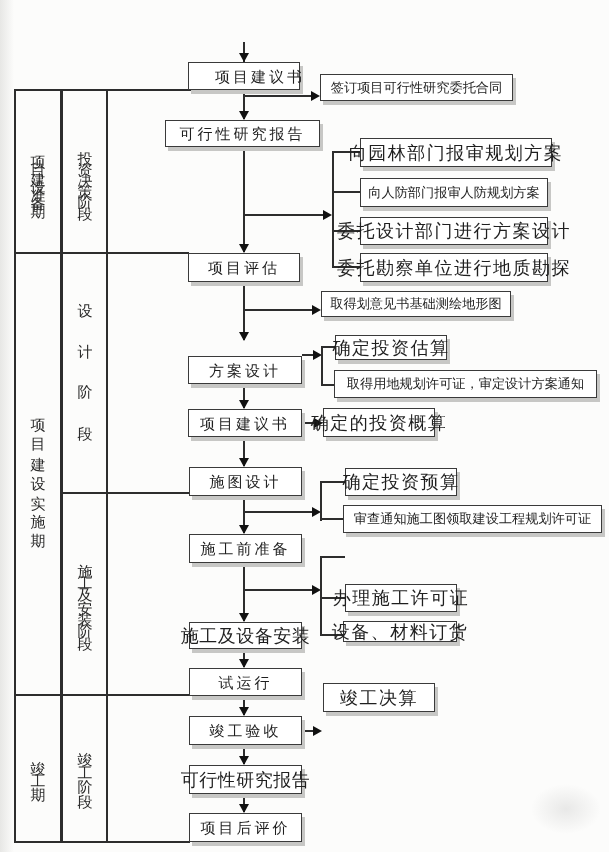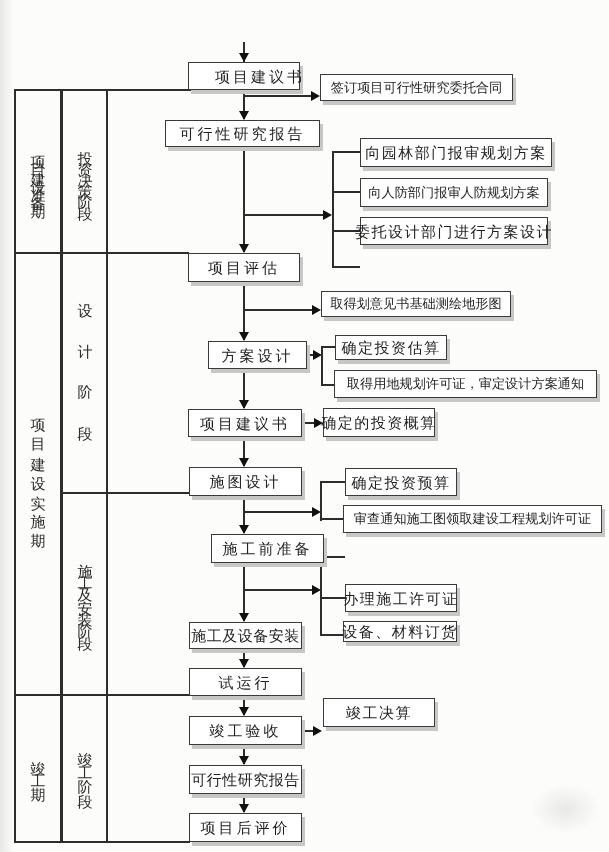--- a/index.html
+++ b/index.html
@@ -15,22 +15,22 @@
   #stage::after{
     content:"";position:absolute;right:8px;bottom:18px;width:70px;height:50px;
     background:radial-gradient(closest-side,rgba(90,90,90,.12),rgba(0,0,0,0));pointer-events:none;
   }
   .box{
     position:absolute;box-sizing:border-box;background:#fff;
     border:1.5px solid #3a3a3a;box-shadow:3px 4px 0 #c7c7c5;
     display:flex;align-items:center;justify-content:center;
     font-size:15px;letter-spacing:3px;white-space:nowrap;line-height:1;
   }
-  .box.tight{letter-spacing:0.5px;font-size:15px;}
-  .sbox{font-size:15px;letter-spacing:1.5px;}
+  .box.tight{letter-spacing:0.5px;font-size:18px;}
+  .sbox{font-size:18px;letter-spacing:1.5px;}
   .sbox.long{font-size:13.2px;letter-spacing:0;}
   .hline,.vline{position:absolute;background:#2d2d2d;}
   .ad{ 
     position:absolute;width:0;height:0;
     border-left:5px solid transparent;border-right:5px solid transparent;
     border-top:9px solid #111;
   }
   .ar{ 
     position:absolute;width:0;height:0;
     border-top:5px solid transparent;border-bottom:5px solid transparent;
@@ -124,37 +124,38 @@
   <div class="hline" style="left:320px;top:556px;width:25px;height:2px;"></div>
   <div class="hline" style="left:320px;top:597px;width:25px;height:2px;"></div>
   <div class="hline" style="left:320px;top:634px;width:23px;height:2px;"></div>
 
   <div class="hline" style="left:302px;top:730px;width:11px;height:2px;"></div>
   <div class="ar" style="left:313px;top:726px;"></div>
 
   <div class="box" style="left:188px;top:62px;width:112px;height:28px;padding-left:32px;">项目建议书</div>
   <div class="box" style="left:165px;top:120px;width:155px;height:27px;">可行性研究报告</div>
   <div class="box" style="left:188px;top:253px;width:112px;height:29px;">项目评估</div>
-  <div class="box" style="left:188px;top:341px;width:99px;height:28px;margin-left:20px;">方案设计</div>
+  <div class="box" style="left:188px;top:356px;width:114px;height:28px;">方案设计</div>
   <div class="box" style="left:188px;top:409px;width:114px;height:28px;">项目建议书</div>
   <div class="box" style="left:189px;top:467px;width:113px;height:29px;">施图设计</div>
-  <div class="box" style="left:189px;top:534px;width:113px;height:29px;margin-left:22px;">施工前准备</div>
+  <div class="box" style="left:189px;top:534px;width:113px;height:29px;">施工前准备</div>
   <div class="box tight" style="left:189px;top:622px;width:113px;height:27px;">施工及设备安装</div>
   <div class="box" style="left:189px;top:668px;width:113px;height:28px;">试运行</div>
   <div class="box" style="left:189px;top:716px;width:113px;height:29px;">竣工验收</div>
   <div class="box tight" style="left:189px;top:765px;width:113px;height:29px;">可行性研究报告</div>
   <div class="box" style="left:189px;top:813px;width:113px;height:29px;">项目后评价</div>
 
   <div class="box sbox long" style="left:320px;top:74px;width:193px;height:27px;">签订项目可行性研究委托合同</div>
   <div class="box sbox" style="left:360px;top:138px;width:192px;height:29px;">向园林部门报审规划方案</div>
   <div class="box sbox" style="left:360px;top:217px;width:188px;height:28px;">委托设计部门进行方案设计</div>
   <div class="box sbox long" style="left:360px;top:178px;width:188px;height:29px;">向人防部门报审人防规划方案</div>
+  <div class="box sbox" style="left:360px;top:253px;width:188px;height:29px;">委托勘察单位进行地质勘探</div>
   <div class="box sbox long" style="left:321px;top:291px;width:190px;height:26px;">取得划意见书基础测绘地形图</div>
   <div class="box sbox" style="left:335px;top:335px;width:112px;height:25px;">确定投资估算</div>
   <div class="box sbox" style="left:323px;top:408px;width:112px;height:29px;">确定的投资概算</div>
   <div class="box sbox long" style="left:334px;top:370px;width:263px;height:28px;">取得用地规划许可证，审定设计方案通知</div>
   <div class="box sbox" style="left:345px;top:468px;width:112px;height:28px;">确定投资预算</div>
   <div class="box sbox long" style="left:343px;top:505px;width:259px;height:28px;">审查通知施工图领取建设工程规划许可证</div>
   <div class="box sbox" style="left:345px;top:584px;width:112px;height:28px;">办理施工许可证</div>
   <div class="box sbox" style="left:343px;top:621px;width:114px;height:21px;">设备、材料订货</div>
-  <div class="box sbox" style="left:323px;top:698px;width:112px;height:29px;">竣工决算</div>
+  <div class="box sbox" style="left:323px;top:683px;width:112px;height:29px;">竣工决算</div>
 
 </div>
 
 </body></html>

